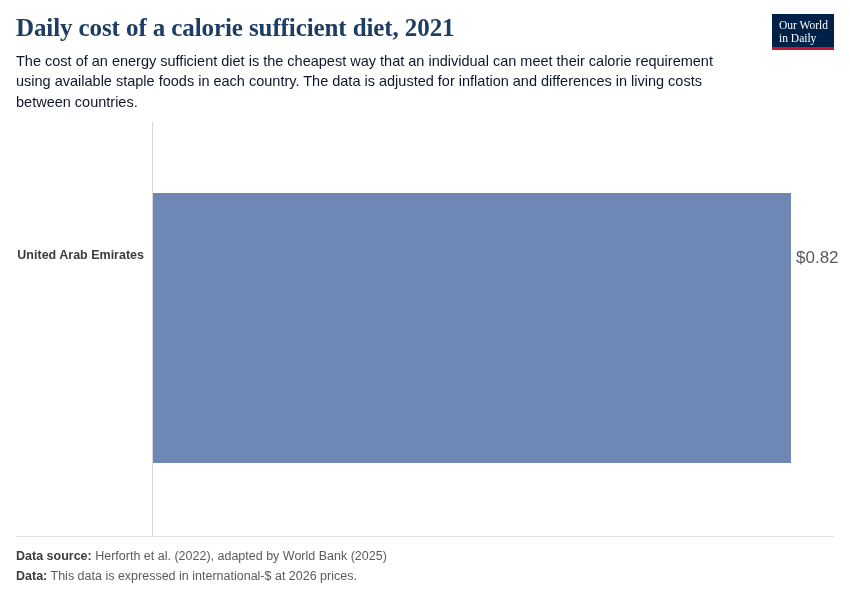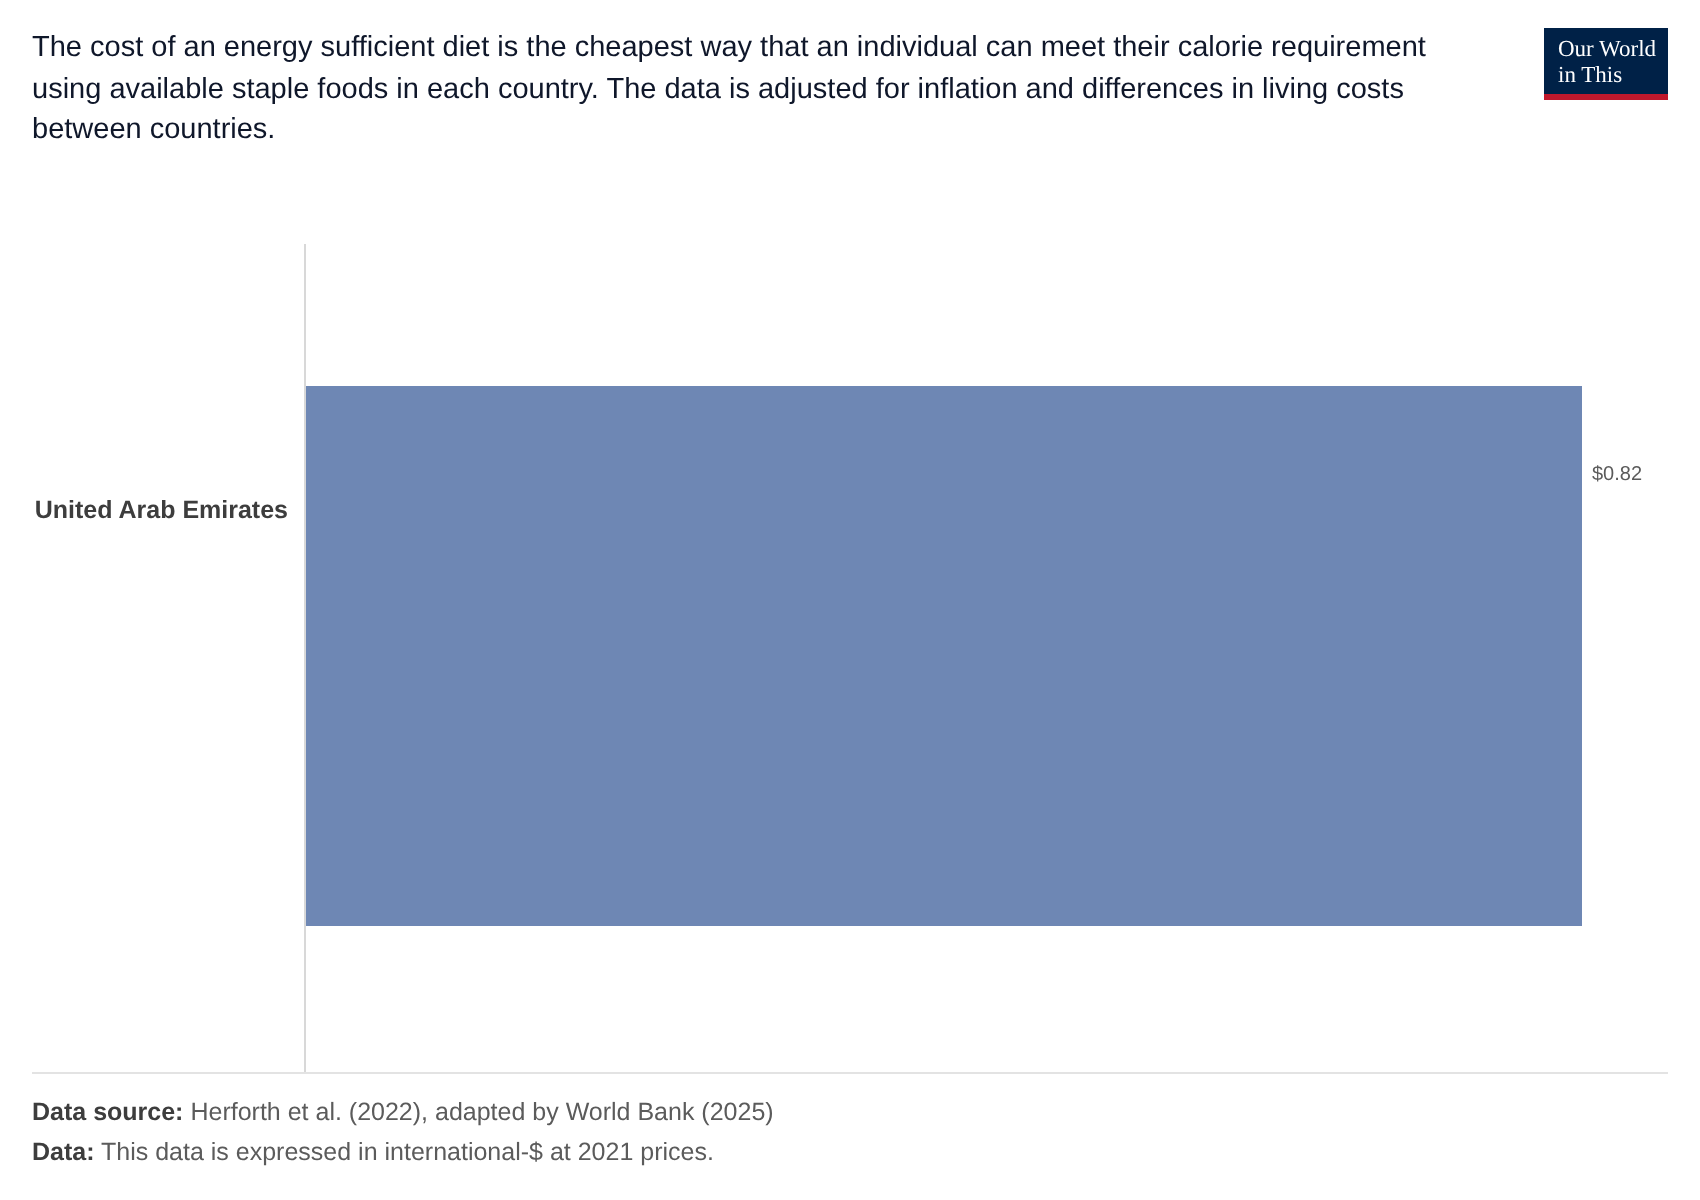--- a/index.html
+++ b/index.html
@@ -102,22 +102,22 @@
     position: absolute;
     left: 153px;
     top: 0;
     height: 270px;
     width: 638px;
     background: #6e87b4;
   }
   .bar-value {
     position: absolute;
     left: 796px;
-    top: 110px;
-    font-size: 10px;
+    top: 126px;
+    font-size: 17px;
     color: #5b5b5b;
     white-space: nowrap;
   }
 
   
   .footer {
     position: absolute;
     left: 16px;
     right: 16px;
     bottom: 14px;
@@ -143,24 +143,25 @@
     color: #3d3d3d;
     text-align: center;
   }
 </style>
 </head>
 <body>
 
 <div class="page">
 
   <div class="header">
+    <h1 class="chart-title">Daily cost of a calorie sufficient diet, 2021</h1>
     <p class="chart-subtitle">The cost of an energy sufficient diet is the cheapest way that an individual can meet their calorie requirement using available staple foods in each country. The data is adjusted for inflation and differences in living costs between countries.</p>
     <div class="owid-logo">
       <span>Our World</span>
-      <span>in This</span>
+      <span>in Daily</span>
     </div>
   </div>
 
   <div class="chart-area">
     <div class="axis-line"></div>
     <div class="bar-label">United Arab Emirates</div>
     <div class="bar-row">
       <div class="bar" style="width: 638px; background: rgb(110, 135, 180);"></div>
     </div>
     <div class="bar-value">$0.82</div>
@@ -168,17 +169,17 @@
 
   <div class="footer">
     <div class="footer-row">
       <span class="footer-left">
         <span class="footer-strong">Data source:</span>
         <span>Herforth et al. (2022), adapted by World Bank (2025)</span>
       </span>
     </div>
     <div class="footer-row">
       <span class="footer-strong">Data:</span>
-      <span>This data is expressed in international-$ at 2021 prices.</span>
+      <span>This data is expressed in international-$ at 2026 prices.</span>
     </div>
   </div>
 
 </div>
 
 </body></html>

